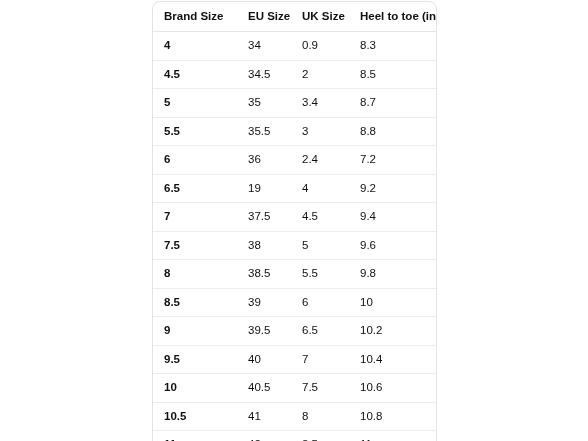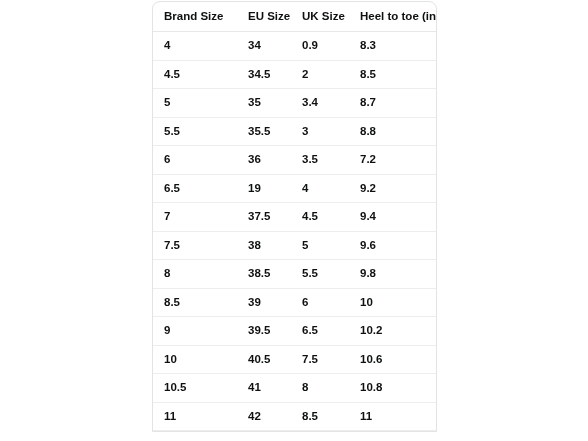--- a/index.html
+++ b/index.html
@@ -71,21 +71,21 @@
   table.size-table tbody tr {
     border-bottom: 1px solid #ededed;
   }
 
   table.size-table tbody td.col-brand {
     font-weight: bold;
     color: #0f1111;
   }
 
   table.size-table tbody td.col-data {
-    font-weight: bold;
+    font-weight: normal;
     color: #0f1111;
   }
 
   
   col.c-brand { width: 84px; }
   col.c-eu    { width: 54px; }
   col.c-uk    { width: 58px; }
   col.c-heel  { width: 87px; }
 </style>
 </head>
@@ -130,21 +130,21 @@
           </tr>
           <tr>
             <td class="col-brand">5.5</td>
             <td class="col-data">35.5</td>
             <td class="col-data">3</td>
             <td class="col-data">8.8</td>
           </tr>
           <tr>
             <td class="col-brand">6</td>
             <td class="col-data">36</td>
-            <td class="col-data">3.5</td>
+            <td class="col-data">2.4</td>
             <td class="col-data">7.2</td>
           </tr>
           <tr>
             <td class="col-brand">6.5</td>
             <td class="col-data">19</td>
             <td class="col-data">4</td>
             <td class="col-data">9.2</td>
           </tr>
           <tr>
             <td class="col-brand">7</td>
@@ -170,20 +170,26 @@
             <td class="col-data">6</td>
             <td class="col-data">10</td>
           </tr>
           <tr>
             <td class="col-brand">9</td>
             <td class="col-data">39.5</td>
             <td class="col-data">6.5</td>
             <td class="col-data">10.2</td>
           </tr>
           <tr>
+            <td class="col-brand">9.5</td>
+            <td class="col-data">40</td>
+            <td class="col-data">7</td>
+            <td class="col-data">10.4</td>
+          </tr>
+          <tr>
             <td class="col-brand">10</td>
             <td class="col-data">40.5</td>
             <td class="col-data">7.5</td>
             <td class="col-data">10.6</td>
           </tr>
           <tr>
             <td class="col-brand">10.5</td>
             <td class="col-data">41</td>
             <td class="col-data">8</td>
             <td class="col-data">10.8</td>

